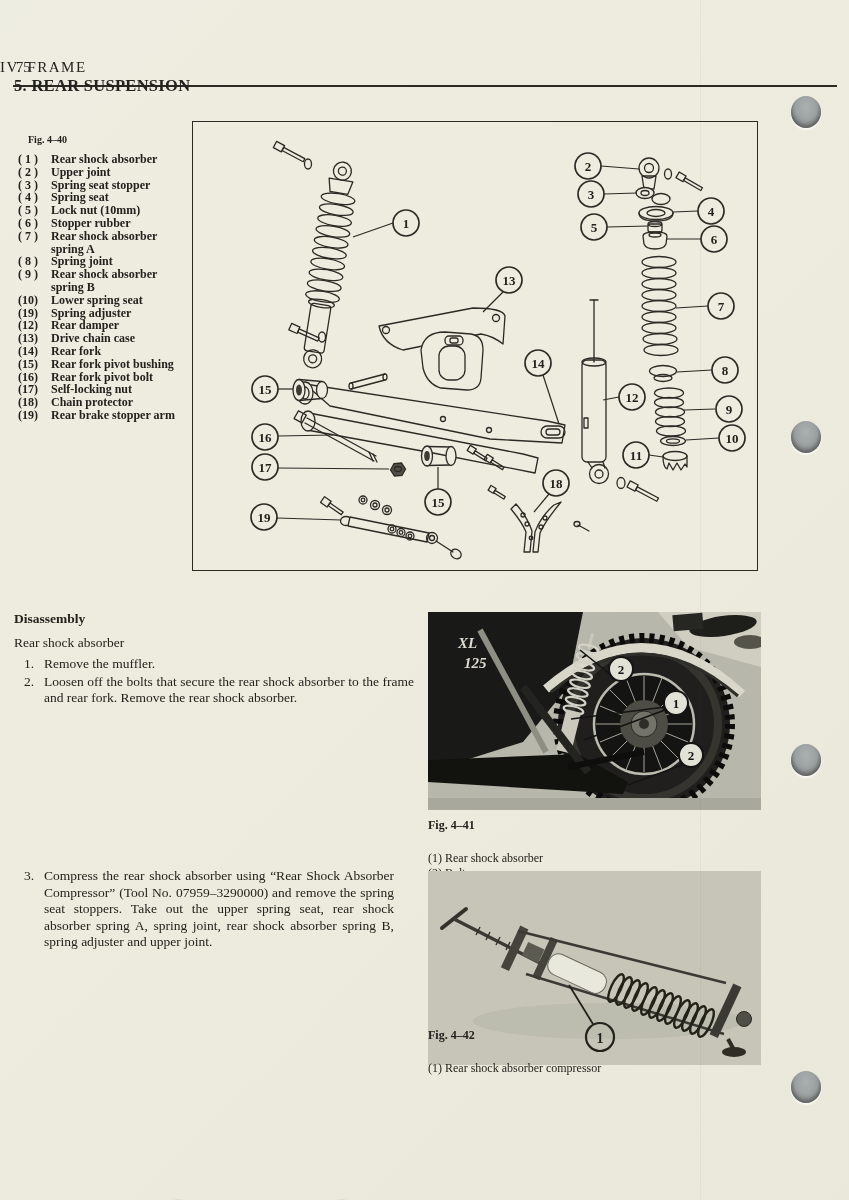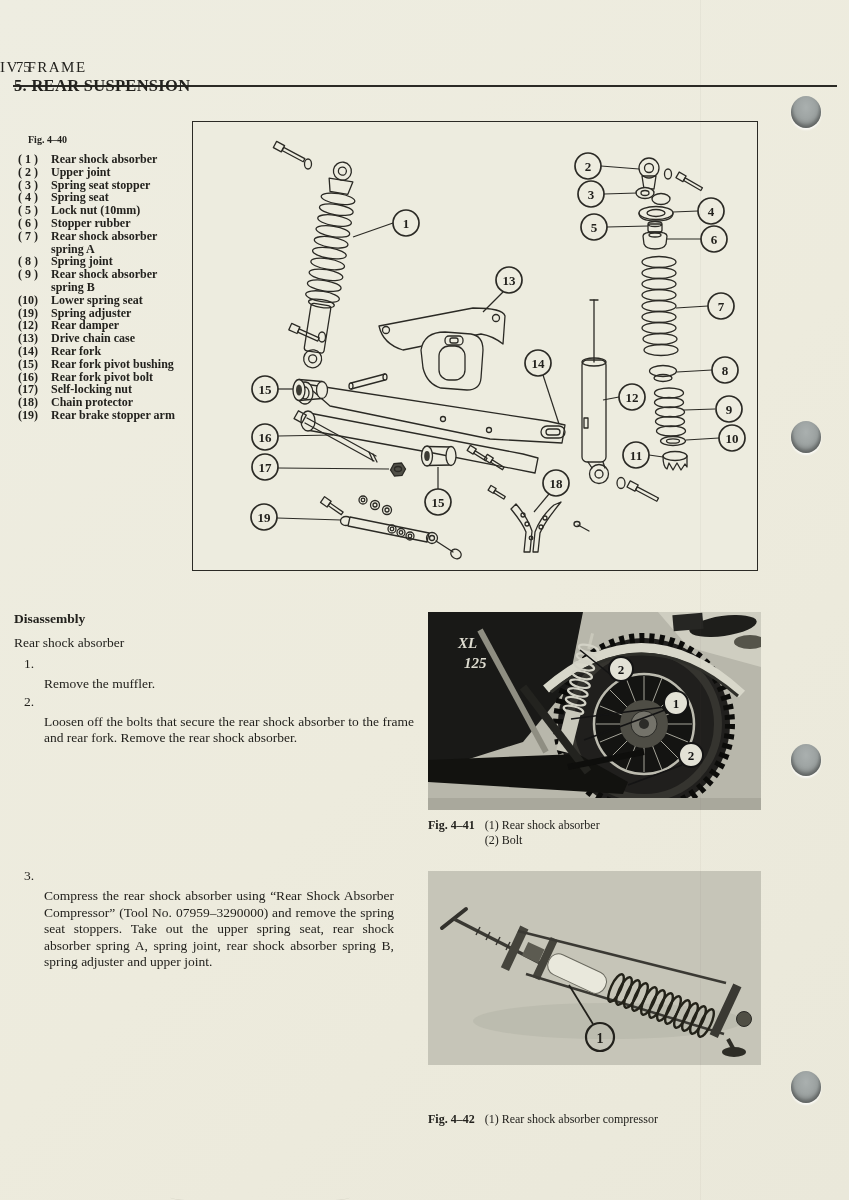--- a/index.html
+++ b/index.html
@@ -28,32 +28,32 @@
   .fd{fill:#3c3b34;stroke:none;}
   .ld{stroke:#2b2a25;stroke-width:1.2;}
   .co circle{fill:#edecdf;stroke:#2b2a25;stroke-width:1.7;}
   .co text{font-size:13px;font-weight:bold;text-anchor:middle;fill:#23221e;font-family:"Liberation Serif",serif;}
   
   #dis-head{left:14px;top:611px;font-size:13.5px;font-weight:bold;}
   #dis-sub{left:14px;top:635px;font-size:13.5px;}
   .steps{margin:0;padding:0;list-style:none;}
   .steps li{display:flex;margin:0;}
   .snum{flex:0 0 20px;font-size:13.5px;line-height:16.5px;}
-  .stext{flex:1;font-size:13.5px;line-height:16.5px;text-align:justify;margin-top:20px;}
+  .stext{flex:1;font-size:13.5px;line-height:16.5px;text-align:justify;}
   #steps12{left:24px;top:656px;width:390px;}
   #steps12 li{margin-bottom:1px;}
   #step3{left:24px;top:868px;width:370px;}
   
   #photo441{left:428px;top:612px;width:333px;height:198px;border-radius:26px;}
   #photo442{left:428px;top:871px;width:333px;height:194px;}
-  .caption{display:flex;gap:10px;font-size:12px;}
+  .caption{display:flex;gap:18px;font-size:12px;flex-direction:column;}
   .cap-label{font-weight:bold;white-space:nowrap;}
   .cap-items div{line-height:14.5px;}
   #cap441{left:428px;top:818px;}
-  #cap442{left:428px;top:1112px;align-items:center;}
+  #cap442{left:428px;top:1028px;}
   
   .hole{width:30px;height:32px;border-radius:50%;
     background:radial-gradient(ellipse at 50% 35%,#aab0af 0%,#9aa09f 55%,#747978 80%,#5c6261 100%);
     box-shadow:0 2px 2px rgba(255,255,255,.75), inset 0 -4px 5px rgba(0,0,0,.28);}
   #hole1{left:791px;top:96px;} #hole2{left:791px;top:421px;}
   #hole3{left:791px;top:744px;} #hole4{left:791px;top:1071px;}
   #crease{left:700px;top:0;width:1px;height:1200px;background:rgba(90,88,72,.05);}
   #curl{left:170px;top:1192px;width:180px;height:10px;border-bottom:1.5px solid #cfcdbf;border-radius:50%;}
   svg text{font-family:"Liberation Serif",serif;}
 </style>

